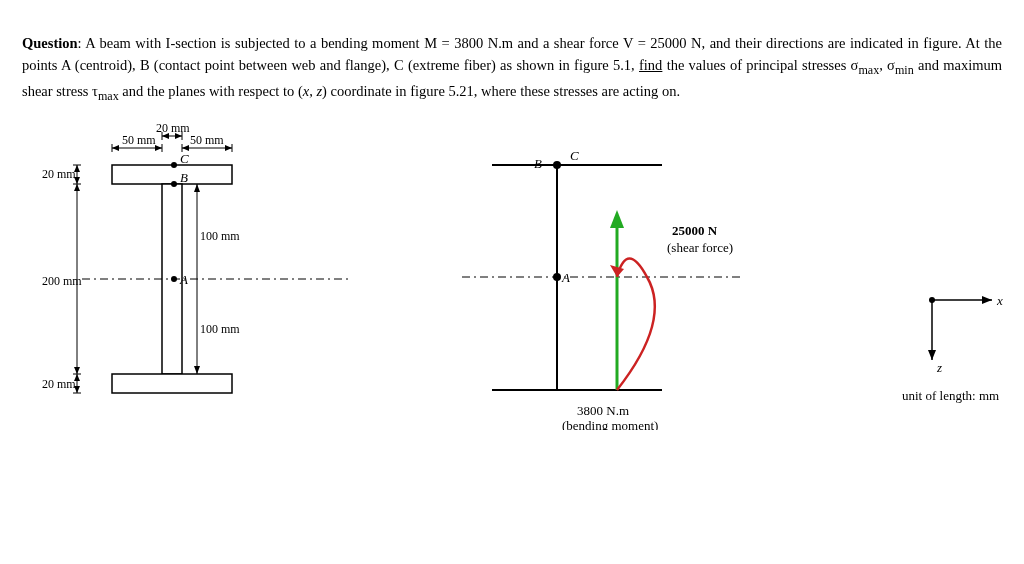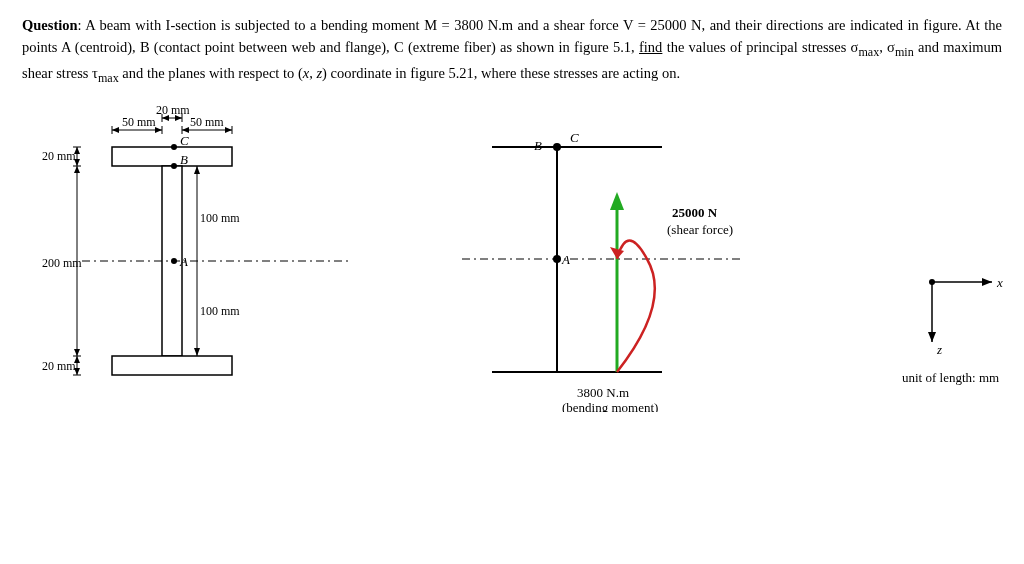--- a/index.html
+++ b/index.html
@@ -9,21 +9,21 @@
       font-size: 15px;
       width: 1024px;
       height: 564px;
       overflow: hidden;
       position: relative;
     }
 
     .page {
       width: 1024px;
       height: 516px;
-      padding: 14px 22px 10px 22px;
+      padding: 32px 22px 10px 22px;
       position: relative;
     }
 
     .question-text {
       font-size: 14.5px;
       line-height: 1.55;
       text-align: justify;
       margin-bottom: 14px;
     }
 

